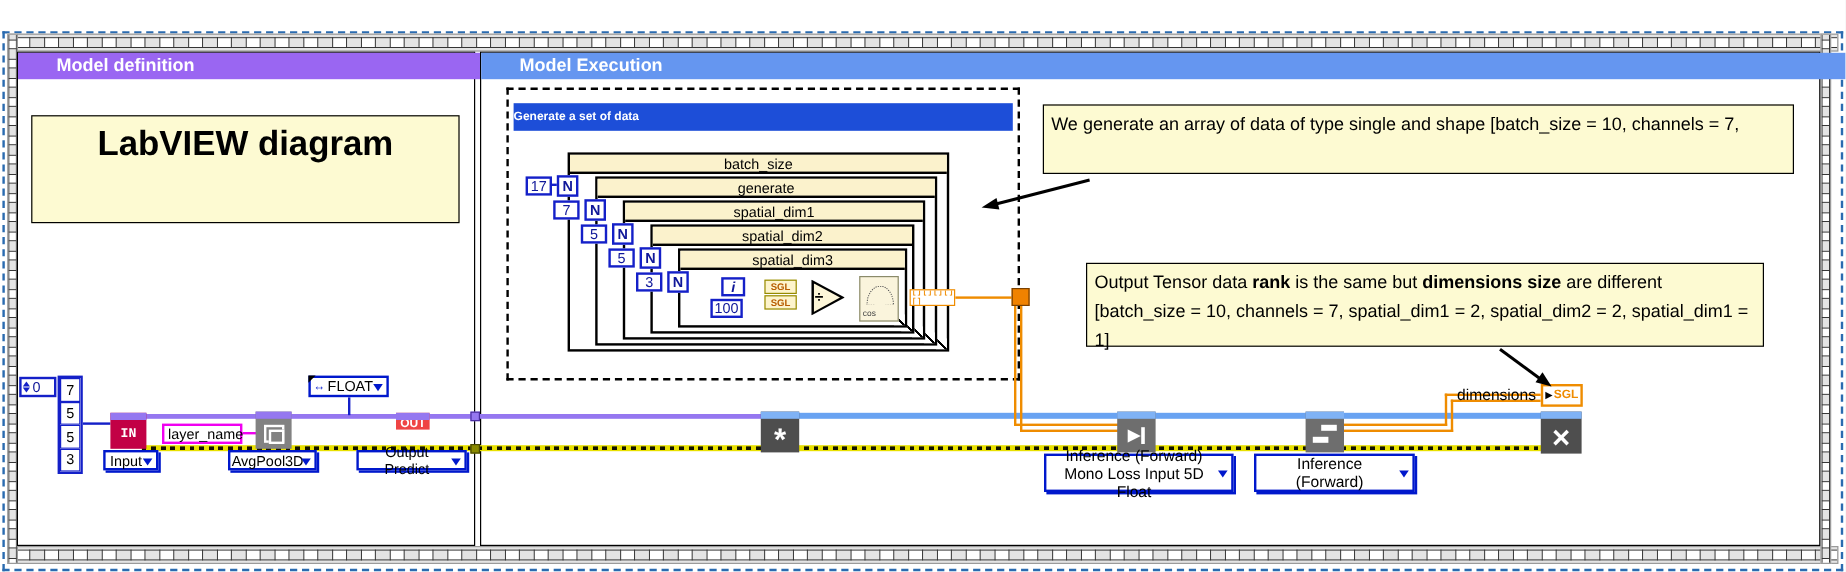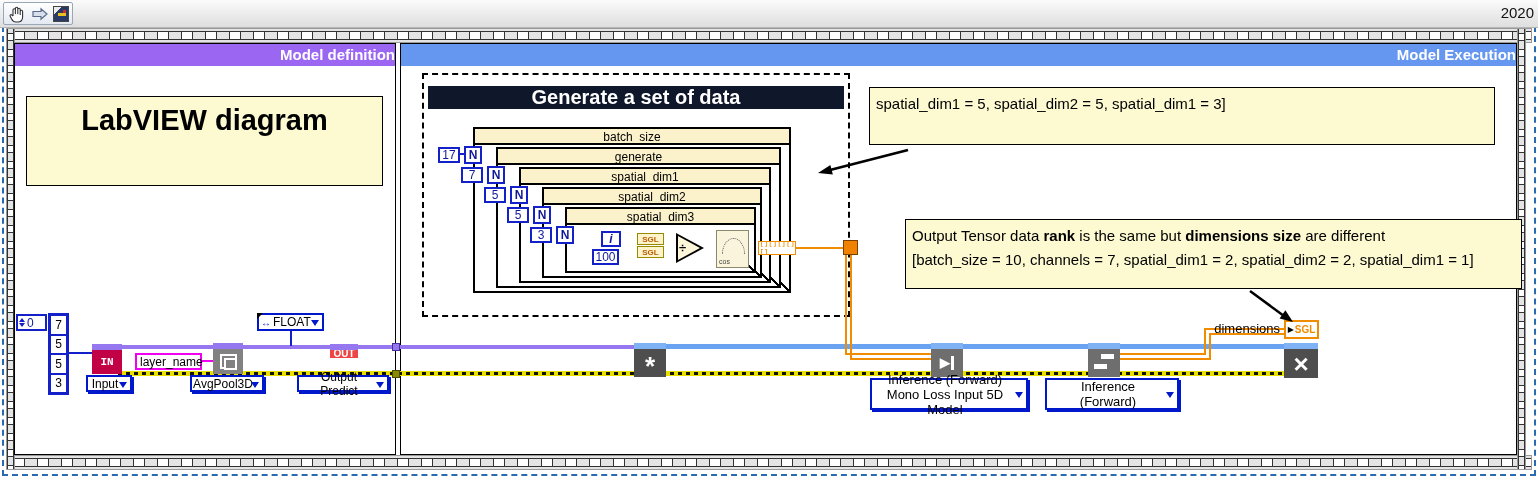--- a/index.html
+++ b/index.html
@@ -19,21 +19,21 @@
       linear-gradient(#333 0 1px, transparent 1px calc(100% - 1px), #333 calc(100% - 1px) 100%),
       repeating-linear-gradient(90deg,#e4e4e4 0 6px,#333 6px 7px,#ffffff 7px 17px,#333 17px 18px,#e4e4e4 18px 24px);
       background-size:24px 9px;background-position:0 center;background-repeat:repeat-x;}
   .strip-v{background-image:
       linear-gradient(90deg,#333 0 1px, transparent 1px calc(100% - 1px), #333 calc(100% - 1px) 100%),
       repeating-linear-gradient(0deg,#e4e4e4 0 4px,#333 4px 5px,#ffffff 5px 11px,#333 11px 12px,#e4e4e4 12px 16px);
       background-size:7px 16px;background-position:center 0;background-repeat:repeat-y;}
   
   .frame{border:1px solid #000;background:#fff;z-index:1;box-sizing:border-box;}
   .frame-header{position:absolute;left:0;top:0;width:100%;height:22px;color:#fff;font-weight:bold;
-                font-size:15px;text-align:right;line-height:22px;}
+                font-size:15px;text-align:left;line-height:22px;padding-left:32px;}
   
   .note{background:#fdfad2;border:1px solid #000;box-sizing:border-box;z-index:2;}
   .bold{font-weight:bold;}
   
   .wire{z-index:1;}
   .w-purple{background:#9577f0;}
   .w-blue{background:#1420c8;}
   .w-session{background:#69a3f2;}
   .w-orange{background:#ef8c00;}
   .w-pink{background:#f000f0;}
@@ -67,39 +67,20 @@
                background:linear-gradient(45deg,#fff 42%,#000 42% 56%,#fff 56%);}
   .sgl{background:#fdf4cc;border:1px solid #968a00;color:#b85c00;font-weight:bold;font-size:8px;
        display:flex;align-items:center;justify-content:center;z-index:3;box-sizing:border-box;}
   svg.overlay{position:absolute;left:0;top:0;z-index:4;pointer-events:none;}
 </style>
 </head>
 <body>
 
 <div id="canvas">
 
-  <div class="abs" id="toolbar">
-    <div class="abs" id="toolbox">
-      <span style="display:inline-block;width:20px;height:20px;">
-        <svg width="20" height="20" viewBox="0 0 20 20">
-            <path d="M6 12 V6 a1.2 1.2 0 0 1 2.4 0 V10 M8.4 10 V4.5 a1.2 1.2 0 0 1 2.4 0 V10 M10.8 10 V5.5 a1.2 1.2 0 0 1 2.4 0 V11 M13.2 11 V7.5 a1.2 1.2 0 0 1 2.4 0 V13 c0 3-2 5-5 5 h-1.6 c-2 0-3.4-1-4.4-3 L3.2 12.2 c-.5-1 .6-1.9 1.5-1.3 L6 12" fill="#fff" stroke="#333" stroke-width="1.1"></path>
-          </svg>
-      </span>
-      <span style="display:inline-block;width:20px;height:20px;">
-        <svg width="20" height="20" viewBox="0 0 20 20">
-            <path d="M3 7.5 h8 V4.8 l6 5.2 -6 5.2 V12.5 H3 z" fill="#d7dfec" stroke="#5a6a8a" stroke-width="1.2"></path>
-          </svg>
-      </span>
-      <span style="position:relative;display:inline-block;width:19px;height:16px;background:linear-gradient(135deg,#ececec 27%,#2a3a66 27%);border:1px solid #444;box-sizing:border-box;">
-        <span style="position:absolute;left:4px;top:6px;width:8px;height:3px;background:#e8c020;"></span>
-        <span style="position:absolute;right:2px;top:3px;width:3px;height:3px;background:#d03020;"></span>
-      </span>
-    </div>
-    <div class="abs" id="version">2020</div>
-  </div>
 
   <div class="abs" id="snippet-border"></div>
   <div class="abs strip strip-h" style="left:6px;top:28px;width:1526px;height:15px;"></div>
   <div class="abs strip strip-h" style="left:6px;top:455px;width:1526px;height:15px;"></div>
   <div class="abs strip strip-v" style="left:6px;top:28px;width:9px;height:442px;"></div>
   <div class="abs strip strip-v" style="left:1517px;top:28px;width:9px;height:442px;"></div>
 
   <div class="abs frame" style="left:14px;top:43px;width:382px;height:412px;">
     <div class="frame-header" style="background:#9a66f2;">Model definition</div>
   </div>
@@ -167,21 +148,21 @@
   </div>
   <div class="sel" style="left:297px;top:375px;width:92px;height:17px;">
     <span>Output Predict</span>
       <i class="arr"></i>
   </div>
 
   <div class="abs tunnel" style="left:392px;top:343px;width:8px;height:8px;background:#9577f0;border:1px solid #4a2ea0;"></div>
   <div class="abs tunnel" style="left:392px;top:370px;width:8px;height:8px;background:#8a8a00;border:1px solid #4a4a00;"></div>
 
   <div class="abs" style="left:422px;top:73px;width:428px;height:244px;border:2px dashed #000;background:#fff;z-index:1;box-sizing:border-box;">
-    <div style="position:absolute;left:4px;top:11px;right:4px;height:23px;background:#0f172a;color:#fff;font-weight:bold;font-size:20px;text-align:center;line-height:23px;">Generate a set of data</div>
+    <div style="position:absolute;left:4px;top:11px;right:4px;height:23px;background:#1d4ed8;color:#fff;font-weight:bold;font-size:10px;line-height:23px;">Generate a set of data</div>
   </div>
 
   <div class="abs loop" style="left:473px;top:127px;width:318px;height:166px;">
     <div class="loop-label">batch_size</div>
   </div>
   <div class="abs loop" style="left:496px;top:147px;width:285px;height:141px;">
     <div class="loop-label">generate</div>
   </div>
   <div class="abs loop" style="left:519px;top:167px;width:252px;height:116px;">
     <div class="loop-label">spatial_dim1</div>
@@ -232,23 +213,23 @@
     <span style="position:absolute;left:5px;top:7px;width:21px;height:15px;border:1px dotted #555;border-bottom:none;border-radius:50% 50% 0 0 / 100% 100% 0 0;"></span>
     <span style="position:absolute;left:2px;bottom:2px;font-size:7px;color:#444;">cos</span>
   </div>
   <div class="abs wire w-orange" style="left:749px;top:247px;width:9px;height:2px;"></div>
 
   <div class="abs" style="left:758px;top:241px;width:38px;height:14px;background:#fff;border:1px solid #ef8c00;z-index:3;box-sizing:border-box;color:#ef8c00;font-size:9px;font-family:'DejaVu Sans Mono',monospace;letter-spacing:-1px;display:flex;align-items:center;justify-content:center;overflow:hidden;">[][][][][]</div>
   <div class="abs wire w-orange" style="left:796px;top:247px;width:47px;height:2px;"></div>
   <div class="abs tunnel" style="left:843px;top:240px;width:15px;height:15px;background:#f08200;border:1px solid #7a4000;"></div>
 
   <div class="abs note" style="left:869px;top:87px;width:626px;height:58px;font-size:15px;line-height:24px;padding:4px 6px;">
-    <div>spatial_dim1 = 5, spatial_dim2 = 5, spatial_dim1 = 3]</div>
-  </div>
-  <div class="abs note" style="left:905px;top:219px;width:617px;height:70px;font-size:15px;line-height:24px;padding:4px 6px;">
+    <div>We generate an array of data of type single and shape [batch_size = 10, channels = 7,</div>
+  </div>
+  <div class="abs note" style="left:905px;top:219px;width:565px;height:70px;font-size:15px;line-height:24px;padding:4px 6px;">
     <div>
       <span>Output Tensor data </span><span class="bold">rank</span><span> is the same but </span><span class="bold">dimensions size</span><span> are different</span>
     </div>
     <div>[batch_size = 10, channels = 7, spatial_dim1 = 2, spatial_dim2 = 2, spatial_dim1 = 1]</div>
   </div>
 
   <div class="abs wire w-session" style="left:662px;top:344px;width:626px;height:5px;"></div>
   <div class="abs wire w-orange" style="left:845px;top:255px;width:2px;height:100px;"></div>
   <div class="abs wire w-orange" style="left:850px;top:255px;width:2px;height:105px;"></div>
   <div class="abs wire w-orange" style="left:845px;top:353px;width:88px;height:2px;"></div>
@@ -265,21 +246,21 @@
     <span style="font-size:26px;line-height:10px;margin-top:12px;">*</span>
   </div>
 
   <div class="abs node" style="left:931px;top:343px;width:32px;height:34px;background:#6e6e6e;">
     <span class="band band-blue"></span>
     <span style="font-size:13px;margin-top:5px;">▶</span>
     <span style="width:3px;height:14px;background:#fff;margin:5px 0 0 1px;"></span>
   </div>
   <div class="sel sel2" style="left:870px;top:378px;width:158px;height:32px;flex-direction:column;">
     <span>Inference (Forward)</span>
-    <span>Mono Loss Input 5D Model</span>
+    <span>Mono Loss Input 5D Float</span>
     <i class="arr"></i>
   </div>
 
   <div class="abs node" style="left:1088px;top:343px;width:32px;height:34px;background:#6e6e6e;">
     <span class="band band-blue"></span>
     <span style="position:absolute;left:13px;top:11px;width:13px;height:5px;background:#fff;"></span>
     <span style="position:absolute;left:6px;top:21px;width:13px;height:5px;background:#fff;"></span>
   </div>
   <div class="sel sel2" style="left:1045px;top:378px;width:134px;height:32px;flex-direction:column;">
     <span>Inference (Forward)</span>

